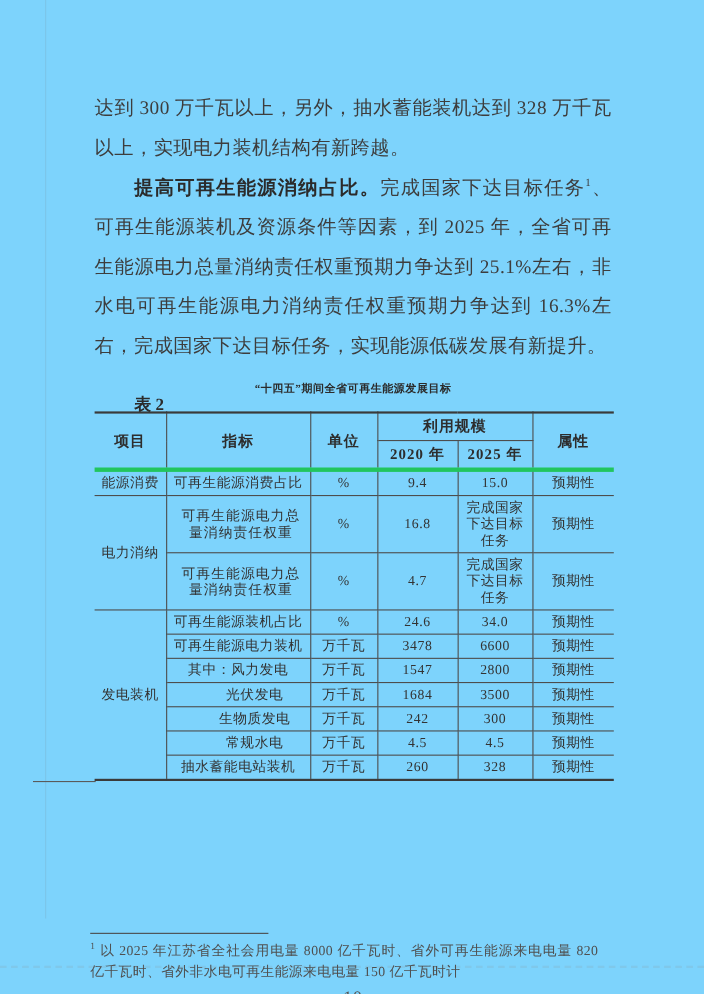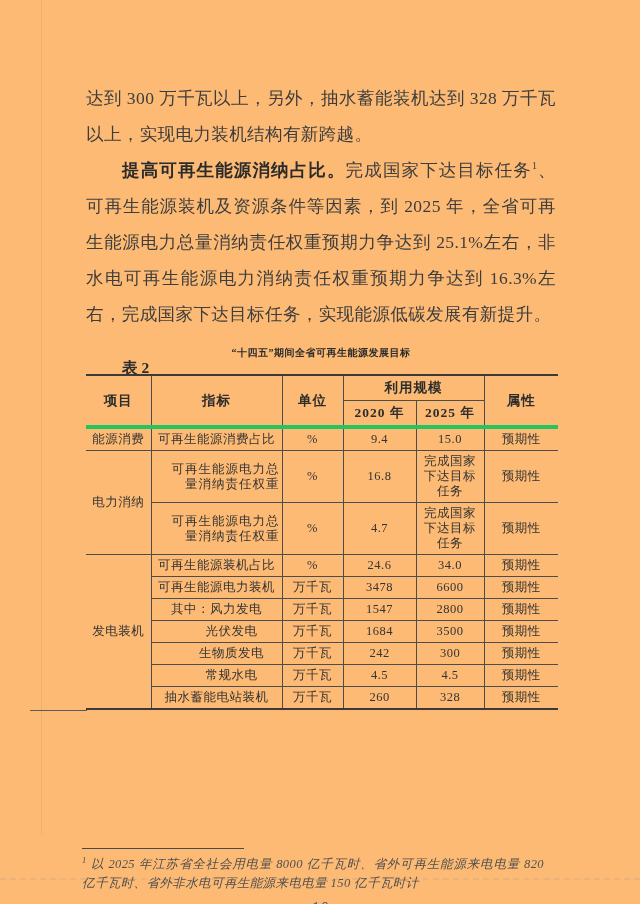--- a/index.html
+++ b/index.html
@@ -5,21 +5,21 @@
   html, body { margin: 0; padding: 0; }
   body {
     width: 640px; height: 904px;
     background: #f4f4f2;
     font-family: "Liberation Serif", "DejaVu Serif", serif;
     overflow: hidden;
   }
   .page {
     position: relative;
     width: 640px; height: 904px;
-    background: #fdba74;
+    background: #7dd3fc;
     overflow: hidden;
   }
   .scan-edge-left {
     position: absolute; left: 41px; top: 0;
     width: 1px; height: 835px;
     background: rgba(110,110,110,0.14);
   }
   .scan-bottom-dashes {
     position: absolute; left: 0; top: 878px; width: 640px; height: 0;
     border-top: 2px dashed rgba(140,140,140,0.16);
@@ -76,30 +76,29 @@
     text-align: center;
     vertical-align: middle;
   }
   table.targets thead { border-bottom: 4px solid #22c55e; }
   table.targets th {
     font-size: 13.5px; font-weight: bold; color: #2d2d2d;
     letter-spacing: 1px;
   }
   table.targets td { font-size: 12.5px; line-height: 15px; letter-spacing: 0.5px; }
   td.cell-group { font-size: 12.5px; letter-spacing: 1px; }
-  td.cell-indicator.left { text-align: right; padding-left: 7px; letter-spacing: 1px; }
+  td.cell-indicator.left { text-align: center; padding-left: 7px; letter-spacing: 1px; }
   td.cell-indicator.shift { padding-left: 32px; }
   td.cell-num { font-size: 13px; letter-spacing: 0.3px; }
   td.cell-attr { letter-spacing: 1px; }
 
   .footnote {
     margin-top: 138px;
     margin-left: -4px;
     color: #4f4f4f;
-    font-style: italic;
   }
   .footnote-rule {
     width: 162px; height: 0;
     border-top: 1.5px solid #4a4a4a;
     margin-bottom: 6px;
   }
   .footnote-text {
     margin: 0; width: 462px;
     font-size: 12.5px; line-height: 18.5px;
     letter-spacing: 0.4px;

